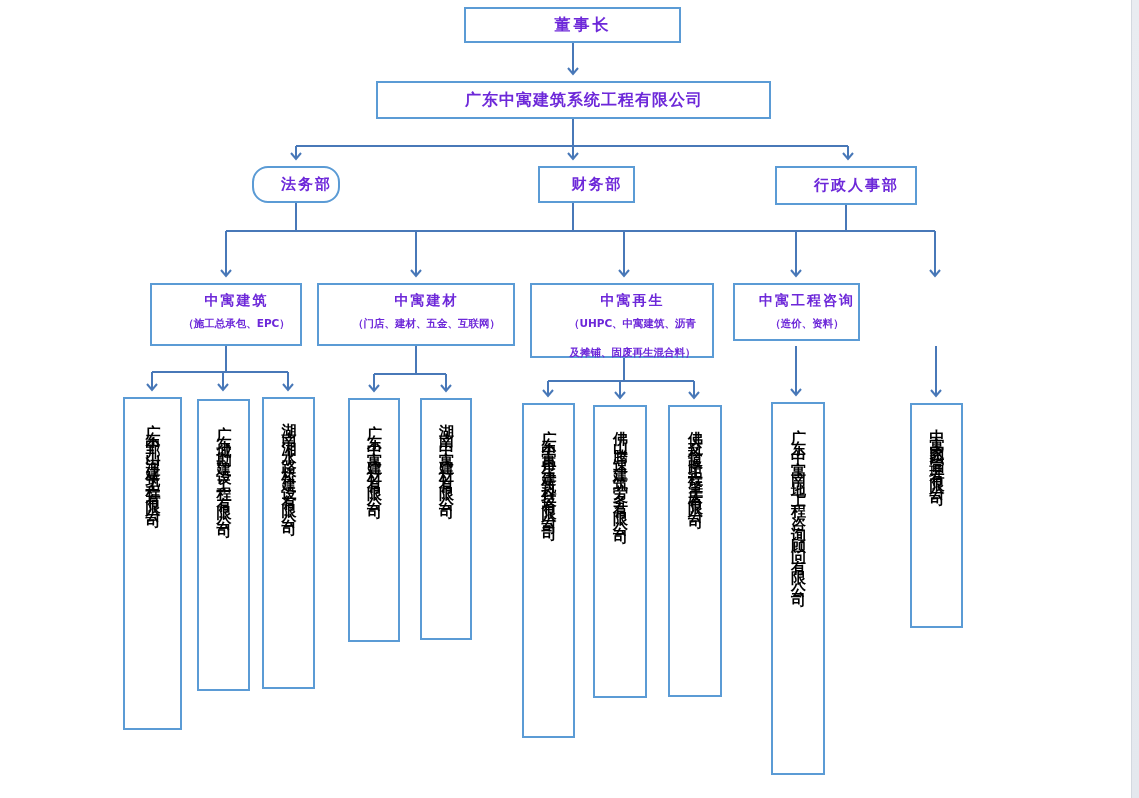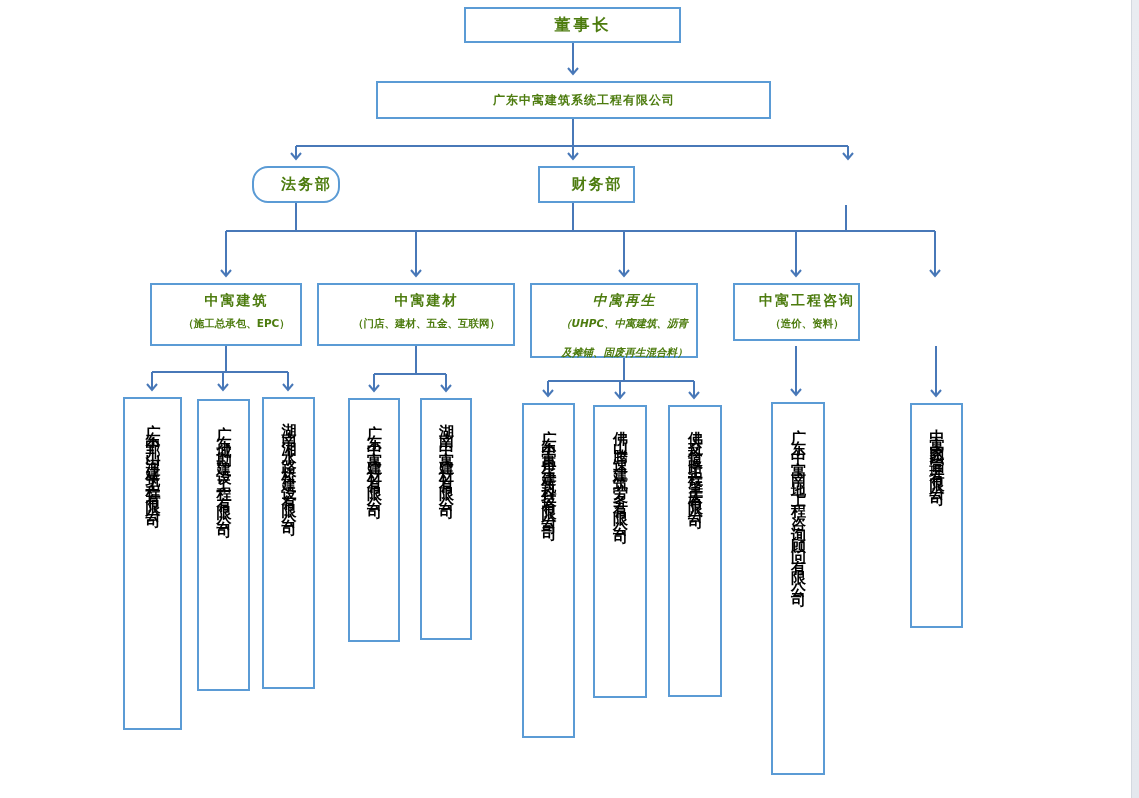--- a/index.html
+++ b/index.html
@@ -5,25 +5,25 @@
   html,body{margin:0;padding:0;}
   body{
     width:1139px;height:798px;position:relative;overflow:hidden;
     background:#ffffff;
     font-family:"DejaVu Sans",sans-serif;
   }
   .canvas{position:absolute;left:0;top:0;width:1139px;height:798px;}
   svg.wires{position:absolute;left:0;top:0;pointer-events:none;}
   .box{
     position:absolute;box-sizing:border-box;background:#ffffff;
-    border:2px solid #5b9bd5;color:#4d7c0f;font-weight:bold;
+    border:2px solid #5b9bd5;color:#6d28d9;font-weight:bold;
     display:flex;align-items:center;justify-content:center;text-align:right;padding-left:21px;
   }
   .lv1{font-size:16px;letter-spacing:3px;}
-  .lv2{font-size:12px;letter-spacing:1px;}
+  .lv2{font-size:16px;letter-spacing:1px;}
   .dept{font-size:15px;letter-spacing:2px;}
   .div{flex-direction:column;justify-content:flex-start;padding-top:7px;}
   .div .ttl{font-size:14px;letter-spacing:2px;line-height:1.25;}
   .div .sub{font-size:10.5px;margin-top:5px;line-height:1.65;letter-spacing:0;}
   .vbox{
     position:absolute;box-sizing:border-box;background:#fff;
     border:2px solid #5b9bd5;display:flex;justify-content:center;
     padding-top:12px;
   }
   .vbox span{
@@ -38,21 +38,21 @@
     border-left:1px solid #d3d8df;
   }
   
   #b-root   {left:464px;top:7px;  width:217px;height:36px;}
   #b-comp   {left:376px;top:81px; width:395px;height:38px;}
   #b-dep0   {left:252px;top:166px;width:88px; height:37px;border-radius:16px;}
   #b-dep1   {left:527px;top:166px;width:97px; height:37px;margin-left:11px;}
   #b-dep2   {left:775px;top:166px;width:142px;height:39px;}
   #b-div0   {left:150px;top:283px;width:152px;height:63px;}
   #b-div1   {left:317px;top:283px;width:198px;height:63px;}
-  #b-div2   {left:530px;top:283px;width:168px;height:75px;font-style:italic;}
+  #b-div2   {left:530px;top:283px;width:184px;height:75px;}
   #b-div3   {left:733px;top:283px;width:127px;height:58px;}
   #b-div4   {left:878px;top:283px;width:116px;height:63px;}
   #b-c00{left:123px;top:397px;width:59px;height:333px;}
   #b-c01{left:197px;top:399px;width:53px;height:292px;}
   #b-c02{left:262px;top:397px;width:53px;height:292px;}
   #b-c10{left:348px;top:398px;width:52px;height:244px;}
   #b-c11{left:420px;top:398px;width:52px;height:242px;}
   #b-c20{left:522px;top:403px;width:53px;height:335px;}
   #b-c21{left:593px;top:405px;width:54px;height:293px;}
   #b-c22{left:668px;top:405px;width:54px;height:292px;}
@@ -99,20 +99,21 @@
       <path d="M936 346 V396"></path>
     </g>
   </svg>
 
   <div id="b-root" class="box lv1">董事长</div>
 
   <div id="b-comp" class="box lv2">广东中寓建筑系统工程有限公司</div>
 
   <div id="b-dep0" class="box dept">法务部</div>
   <div id="b-dep1" class="box dept">财务部</div>
+  <div id="b-dep2" class="box dept">行政人事部</div>
 
   <div id="b-div1" class="box div">
     <div class="ttl">中寓建材</div>
     <div class="sub">（门店、建材、五金、互联网）</div>
   </div>
   <div id="b-div0" class="box div">
     <div class="ttl">中寓建筑</div>
     <div class="sub">（施工总承包、EPC）</div>
   </div>
   <div id="b-div2" class="box div">

